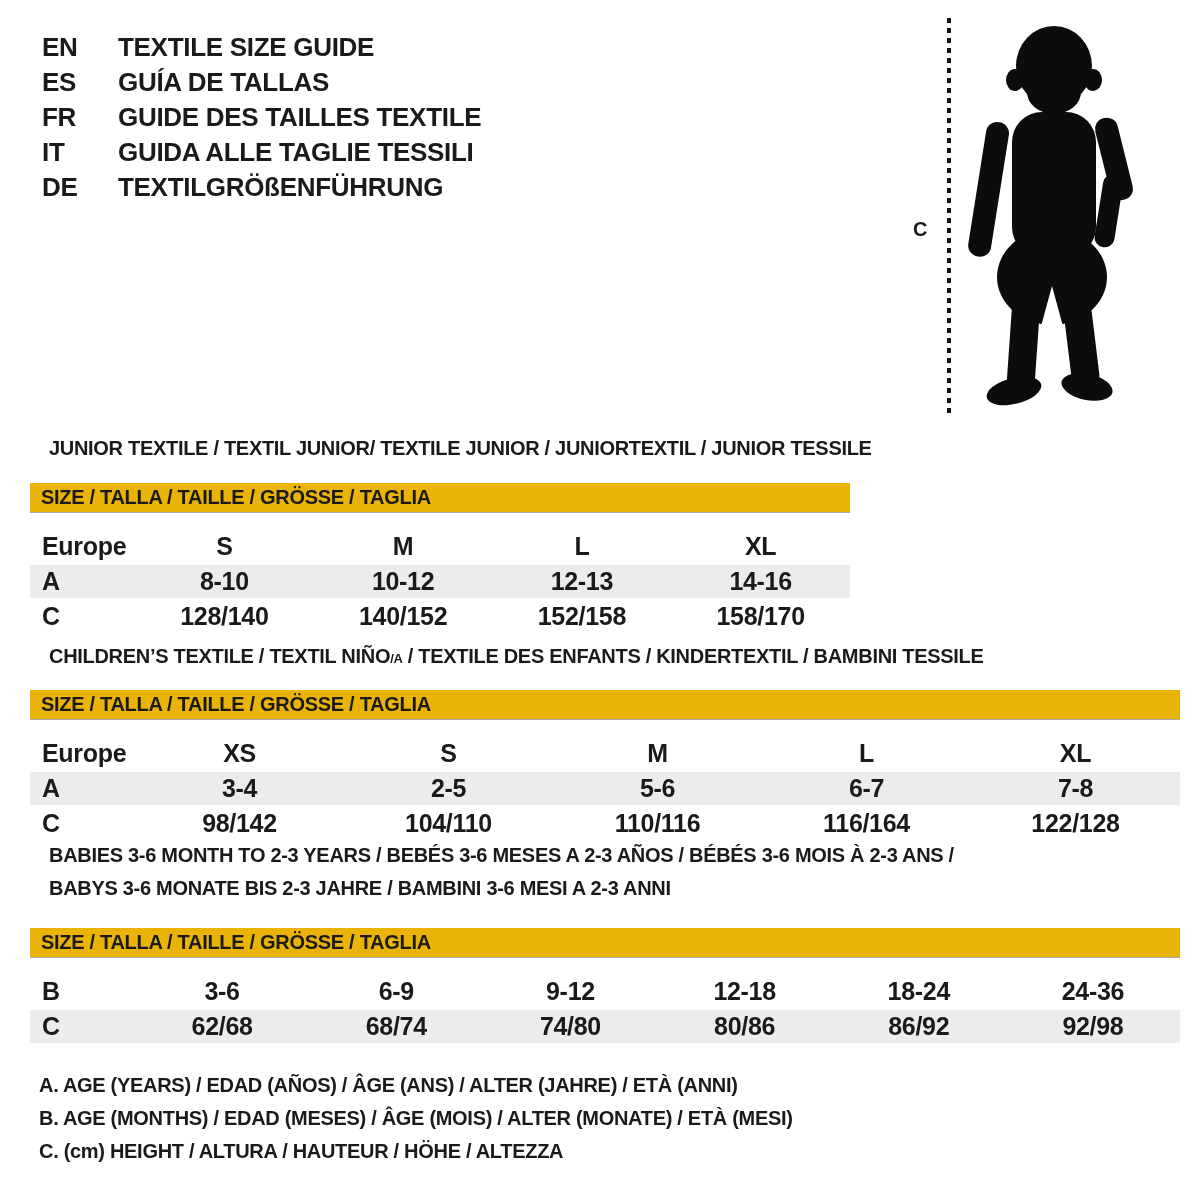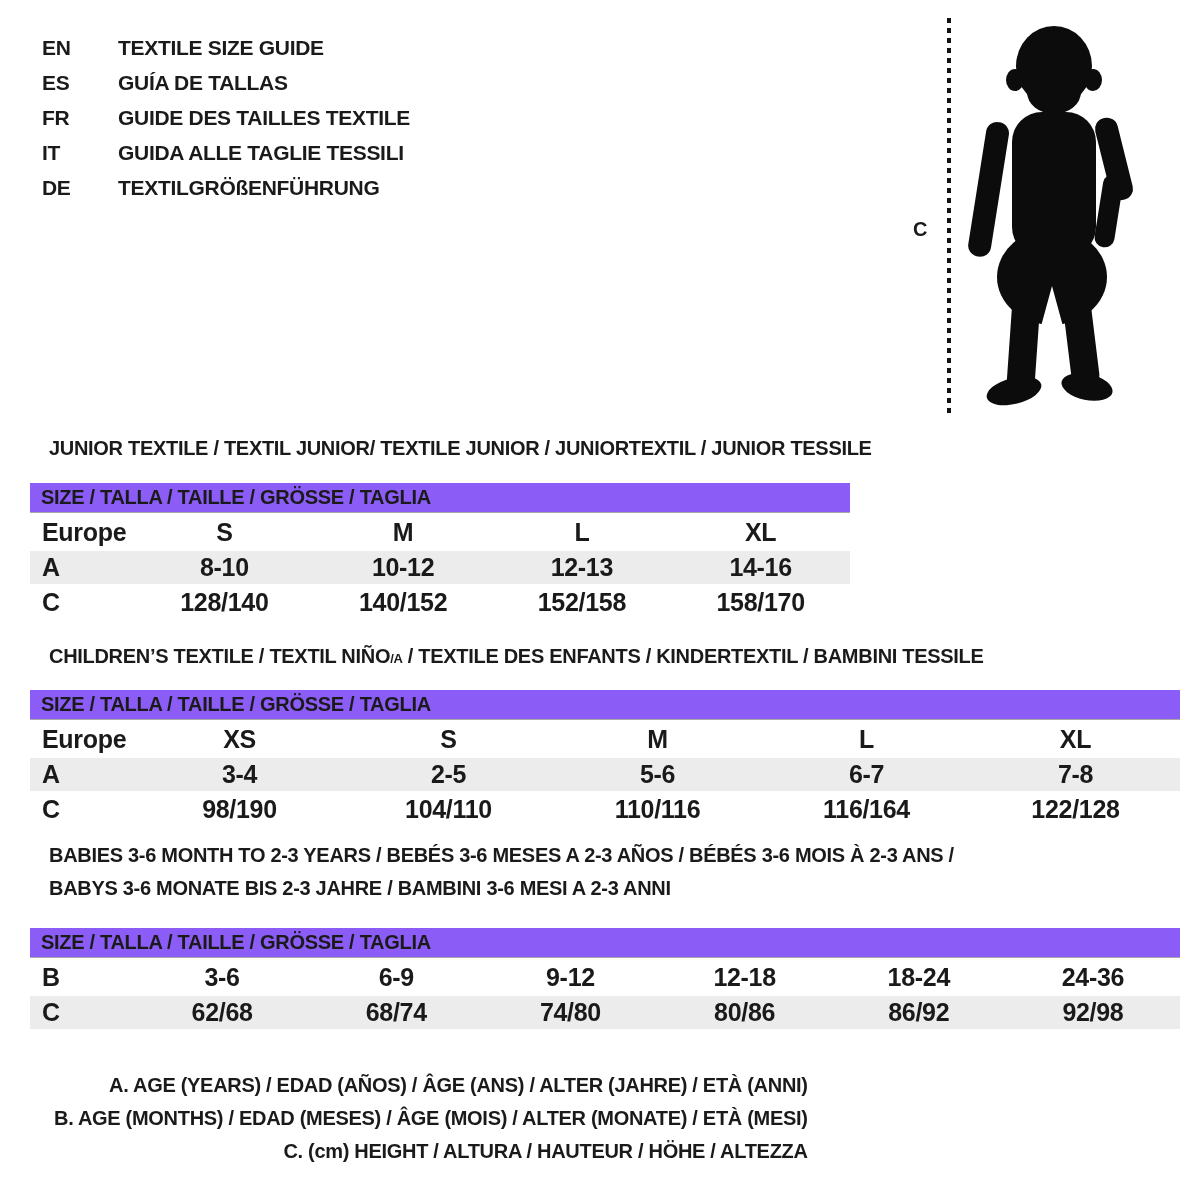--- a/index.html
+++ b/index.html
@@ -3,44 +3,44 @@
 <meta charset="utf-8">
 <style>
   html,body{margin:0;padding:0;background:#fff;}
   .sheet{
     position:relative;width:1200px;height:1200px;background:#ffffff;overflow:hidden;
     font-family:"Liberation Sans", sans-serif;font-weight:bold;color:#1a1a1a;
     letter-spacing:-0.3px;
   }
   
   .lang-block{position:absolute;left:42px;top:30px;}
-  .lang-row{display:flex;height:35px;line-height:35px;font-size:21px;}
+  .lang-row{display:flex;height:35px;line-height:35px;font-size:26px;}
   .lang-code{width:76px;}
   
   .figure-label{position:absolute;left:913px;top:218px;font-size:20px;}
   .dashed-line{
     position:absolute;left:947px;top:18px;width:4px;height:398px;
     background:repeating-linear-gradient(to bottom,#111 0px,#111 5px,transparent 5px,transparent 10px);
   }
   .silhouette{position:absolute;left:962px;top:14px;width:180px;height:400px;}
   
   .sec-title{position:absolute;left:49px;font-size:20px;line-height:24px;white-space:nowrap;text-align:center;}
   .subscript{font-size:13px;}
   
   .tbl{position:absolute;left:30px;}
   .size-bar{
-    height:29px;line-height:29px;background:#8b5cf6;padding-left:11px;font-size:20px;
-    border-bottom:1px solid #a8a8a8;margin-bottom:3px;
+    height:29px;line-height:29px;background:#eab308;padding-left:11px;font-size:20px;
+    border-bottom:1px solid #a8a8a8;margin-bottom:17px;
   }
   .trow{display:flex;height:33px;line-height:33px;font-size:25px;border-bottom:2px solid #fff;}
   .trow .c0{width:105px;padding-left:12px;text-align:left;box-sizing:border-box;}
   .trow .cv{flex:1;text-align:center;}
   .shaded{background:#ececec;}
   
-  .legend{position:absolute;left:54px;top:1069px;text-align:right;}
+  .legend{position:absolute;left:39px;top:1069px;}
   .legend-line{height:33px;line-height:33px;font-size:20px;white-space:nowrap;}
 </style>
 </head>
 <body>
 
 <div class="sheet">
 
   <div class="lang-block">
     <div class="lang-row">
       <span class="lang-code">EN</span>
@@ -132,21 +132,21 @@
     <div class="trow shaded">
       <span class="c0">A</span>
       <span class="cv">3-4</span>
       <span class="cv">2-5</span>
       <span class="cv">5-6</span>
       <span class="cv">6-7</span>
       <span class="cv">7-8</span>
     </div>
     <div class="trow">
       <span class="c0">C</span>
-      <span class="cv">98/190</span>
+      <span class="cv">98/142</span>
       <span class="cv">104/110</span>
       <span class="cv">110/116</span>
       <span class="cv">116/164</span>
       <span class="cv">122/128</span>
     </div>
   </div>
 
   <div class="sec-title" style="top:843px">BABIES 3-6 MONTH TO 2-3 YEARS / BEBÉS 3-6 MESES A 2-3 AÑOS / BÉBÉS 3-6 MOIS À 2-3 ANS /</div>
   <div class="sec-title" style="top:876px">BABYS 3-6 MONATE BIS 2-3 JAHRE / BAMBINI 3-6 MESI A 2-3 ANNI</div>
   <div class="tbl" style="top:928px;width:1150px">

